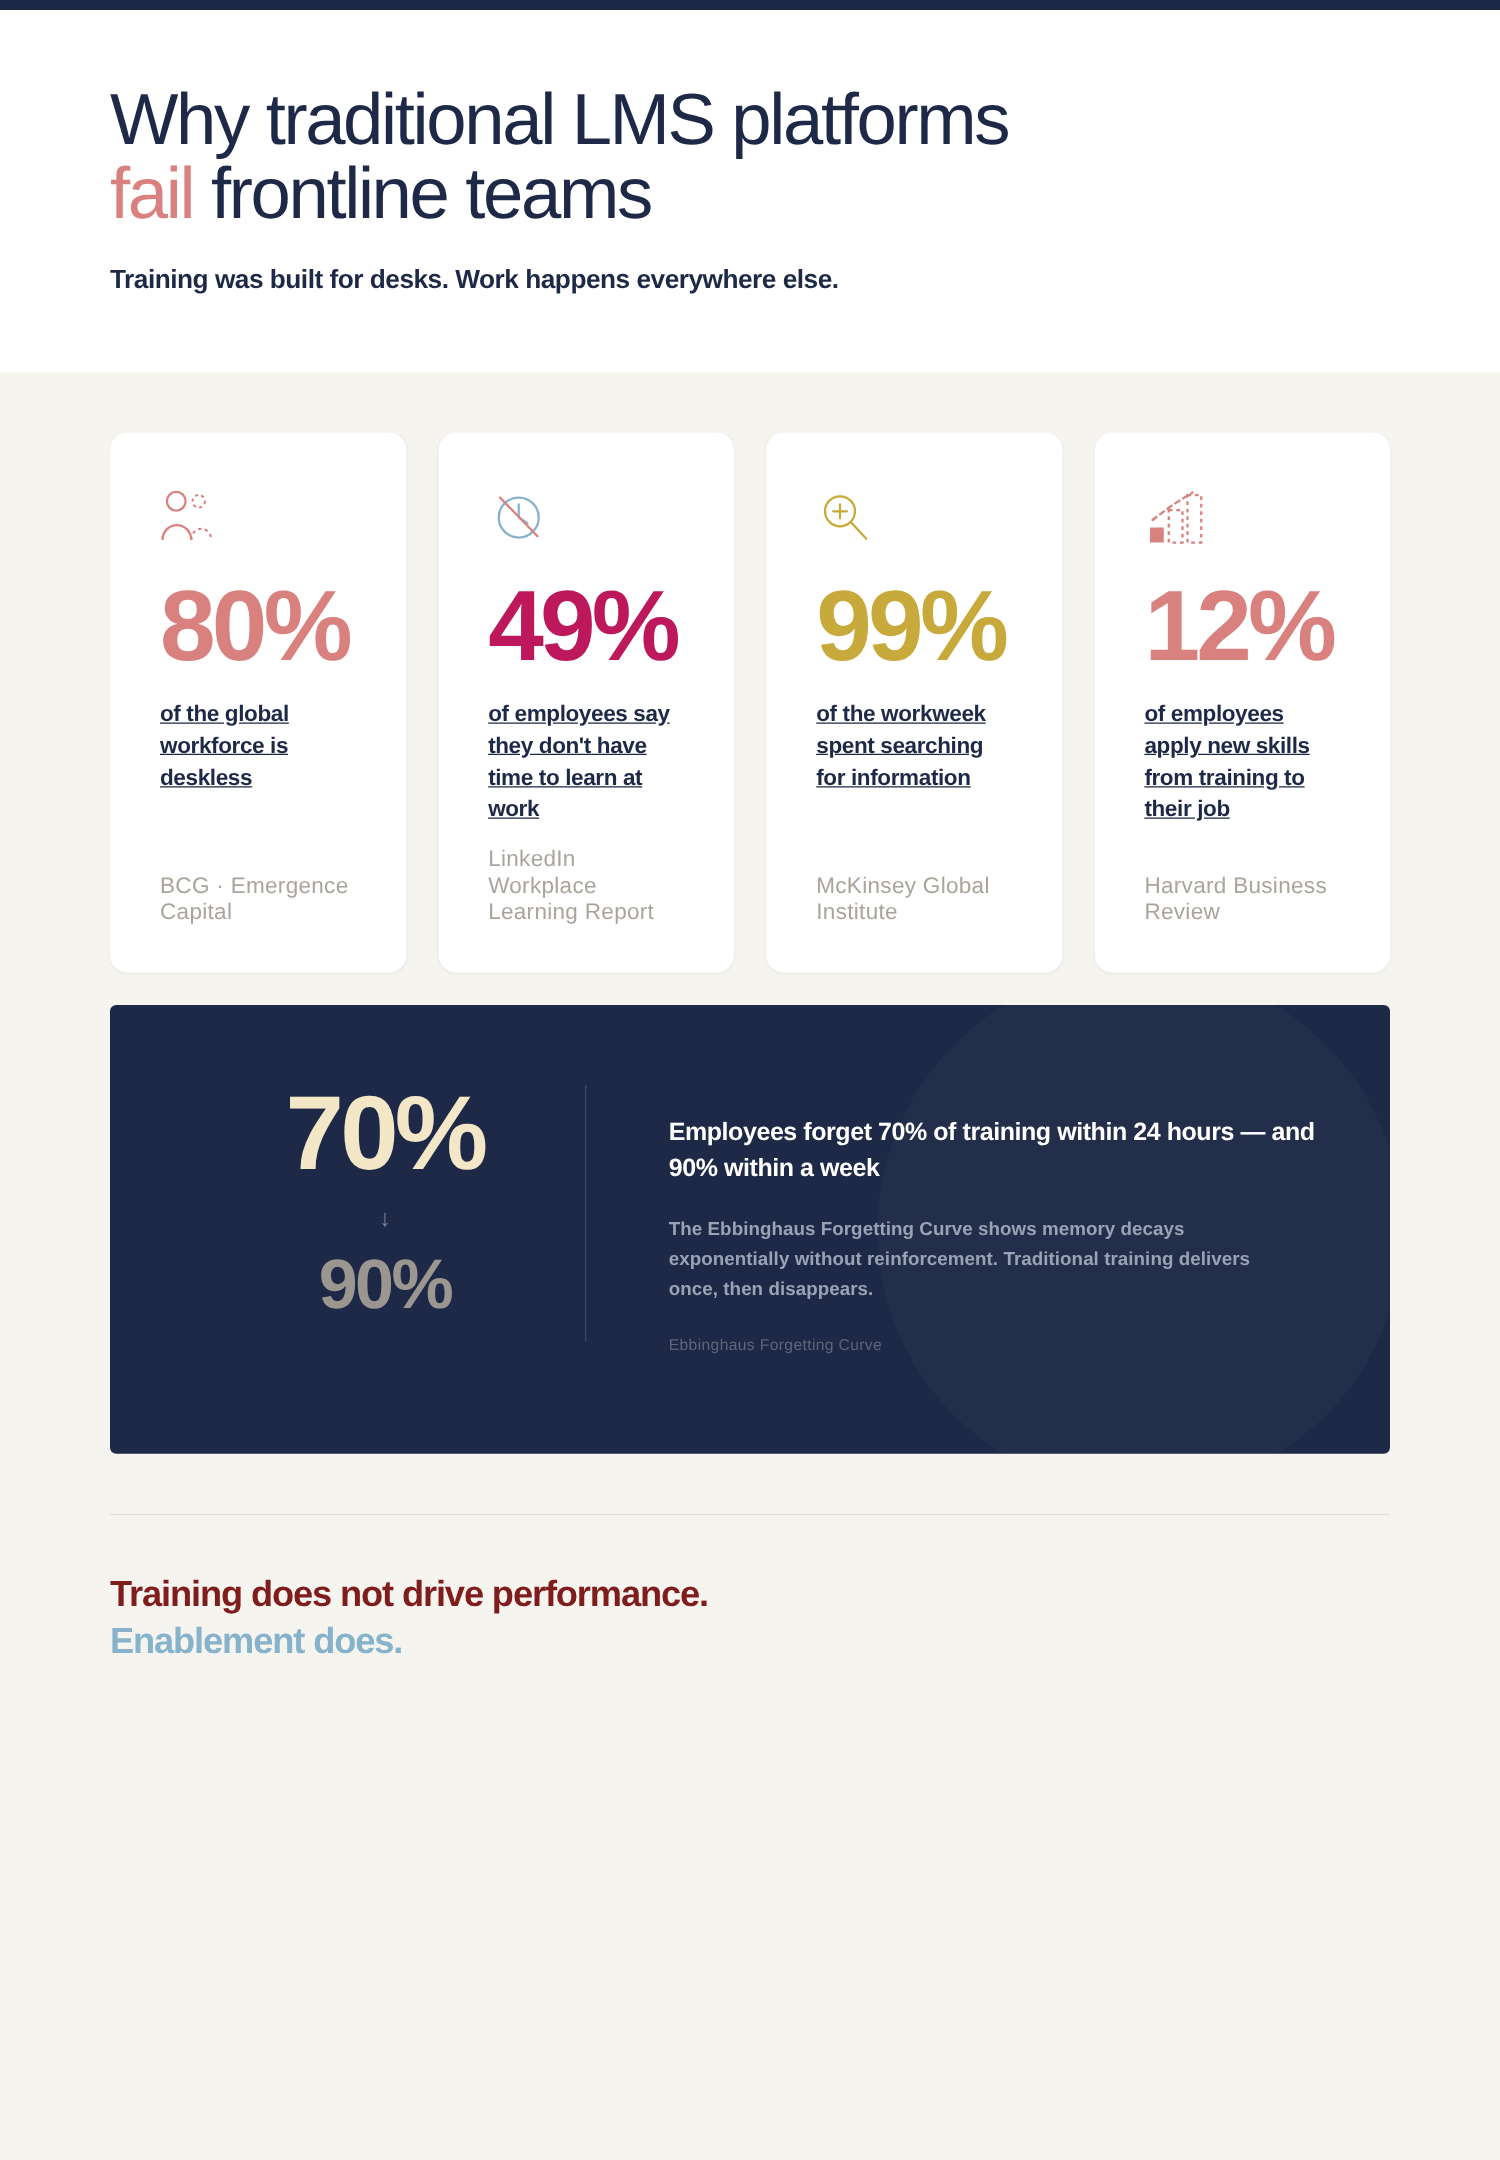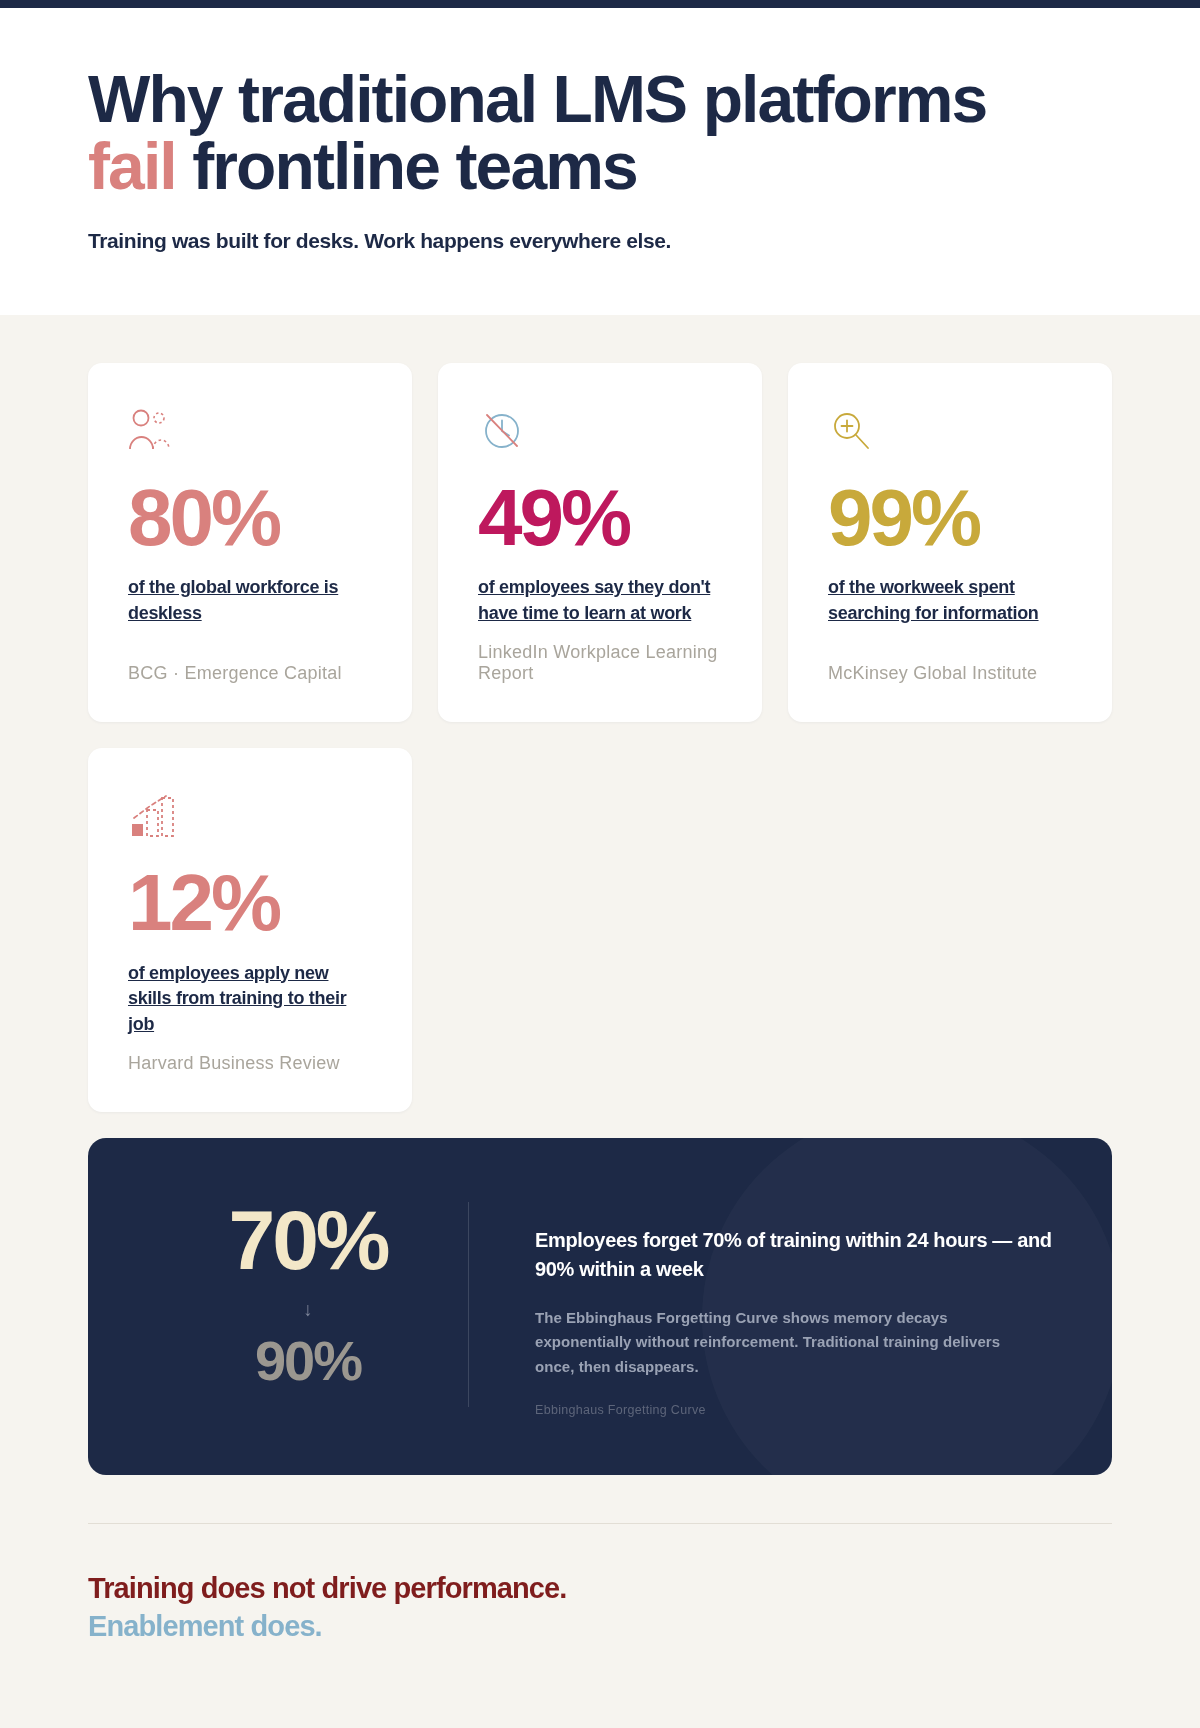--- a/index.html
+++ b/index.html
@@ -19,39 +19,39 @@
     background:#1d2946;
     width:100%;
   }
 
   
   .header {
     background:#ffffff;
     padding:58px 88px 62px 88px;
   }
   .headline {
-    font-size:66px;
-    font-weight:700;
+    font-size:58px;
+    font-weight:400;
     line-height:1.02;
     letter-spacing:-1.9px;
     color:#1d2946;
   }
   .headline .accent { color:#d9817e; }
   .subhead {
     margin-top:28px;
     font-size:21px;
     font-weight:700;
     letter-spacing:-0.4px;
     color:#1d2946;
   }
 
   
   .grid {
     display:grid;
-    grid-template-columns:1fr 1fr 1fr;
+    grid-template-columns:1fr 1fr 1fr 1fr;
     gap:26px;
     padding:48px 88px 0 88px;
   }
   .card {
     background:#ffffff;
     border-radius:14px;
     padding:44px 40px 38px 40px;
     min-height:318px;
     box-shadow:0 1px 3px rgba(29,41,70,0.05);
     display:flex;
@@ -85,22 +85,22 @@
   .c-red   { color:#d9817e; }
   .c-blue  { color:#be185d; }
   .c-gold  { color:#c8a93b; }
   .c-rose  { color:#d9817e; }
 
   
   .panel-wrap { padding:26px 88px 0 88px; }
   .panel {
     position:relative;
     background:#1d2946;
-    border-radius:18px;
-    padding:54px 60px 58px 60px;
+    border-radius:5px;
+    padding:54px 60px 80px 60px;
     display:flex;
     align-items:flex-start;
     overflow:hidden;
     min-height:306px;
   }
   .panel-circle {
     position:absolute;
     width:420px; height:420px;
     border-radius:50%;
     background:rgba(255,255,255,0.028);

